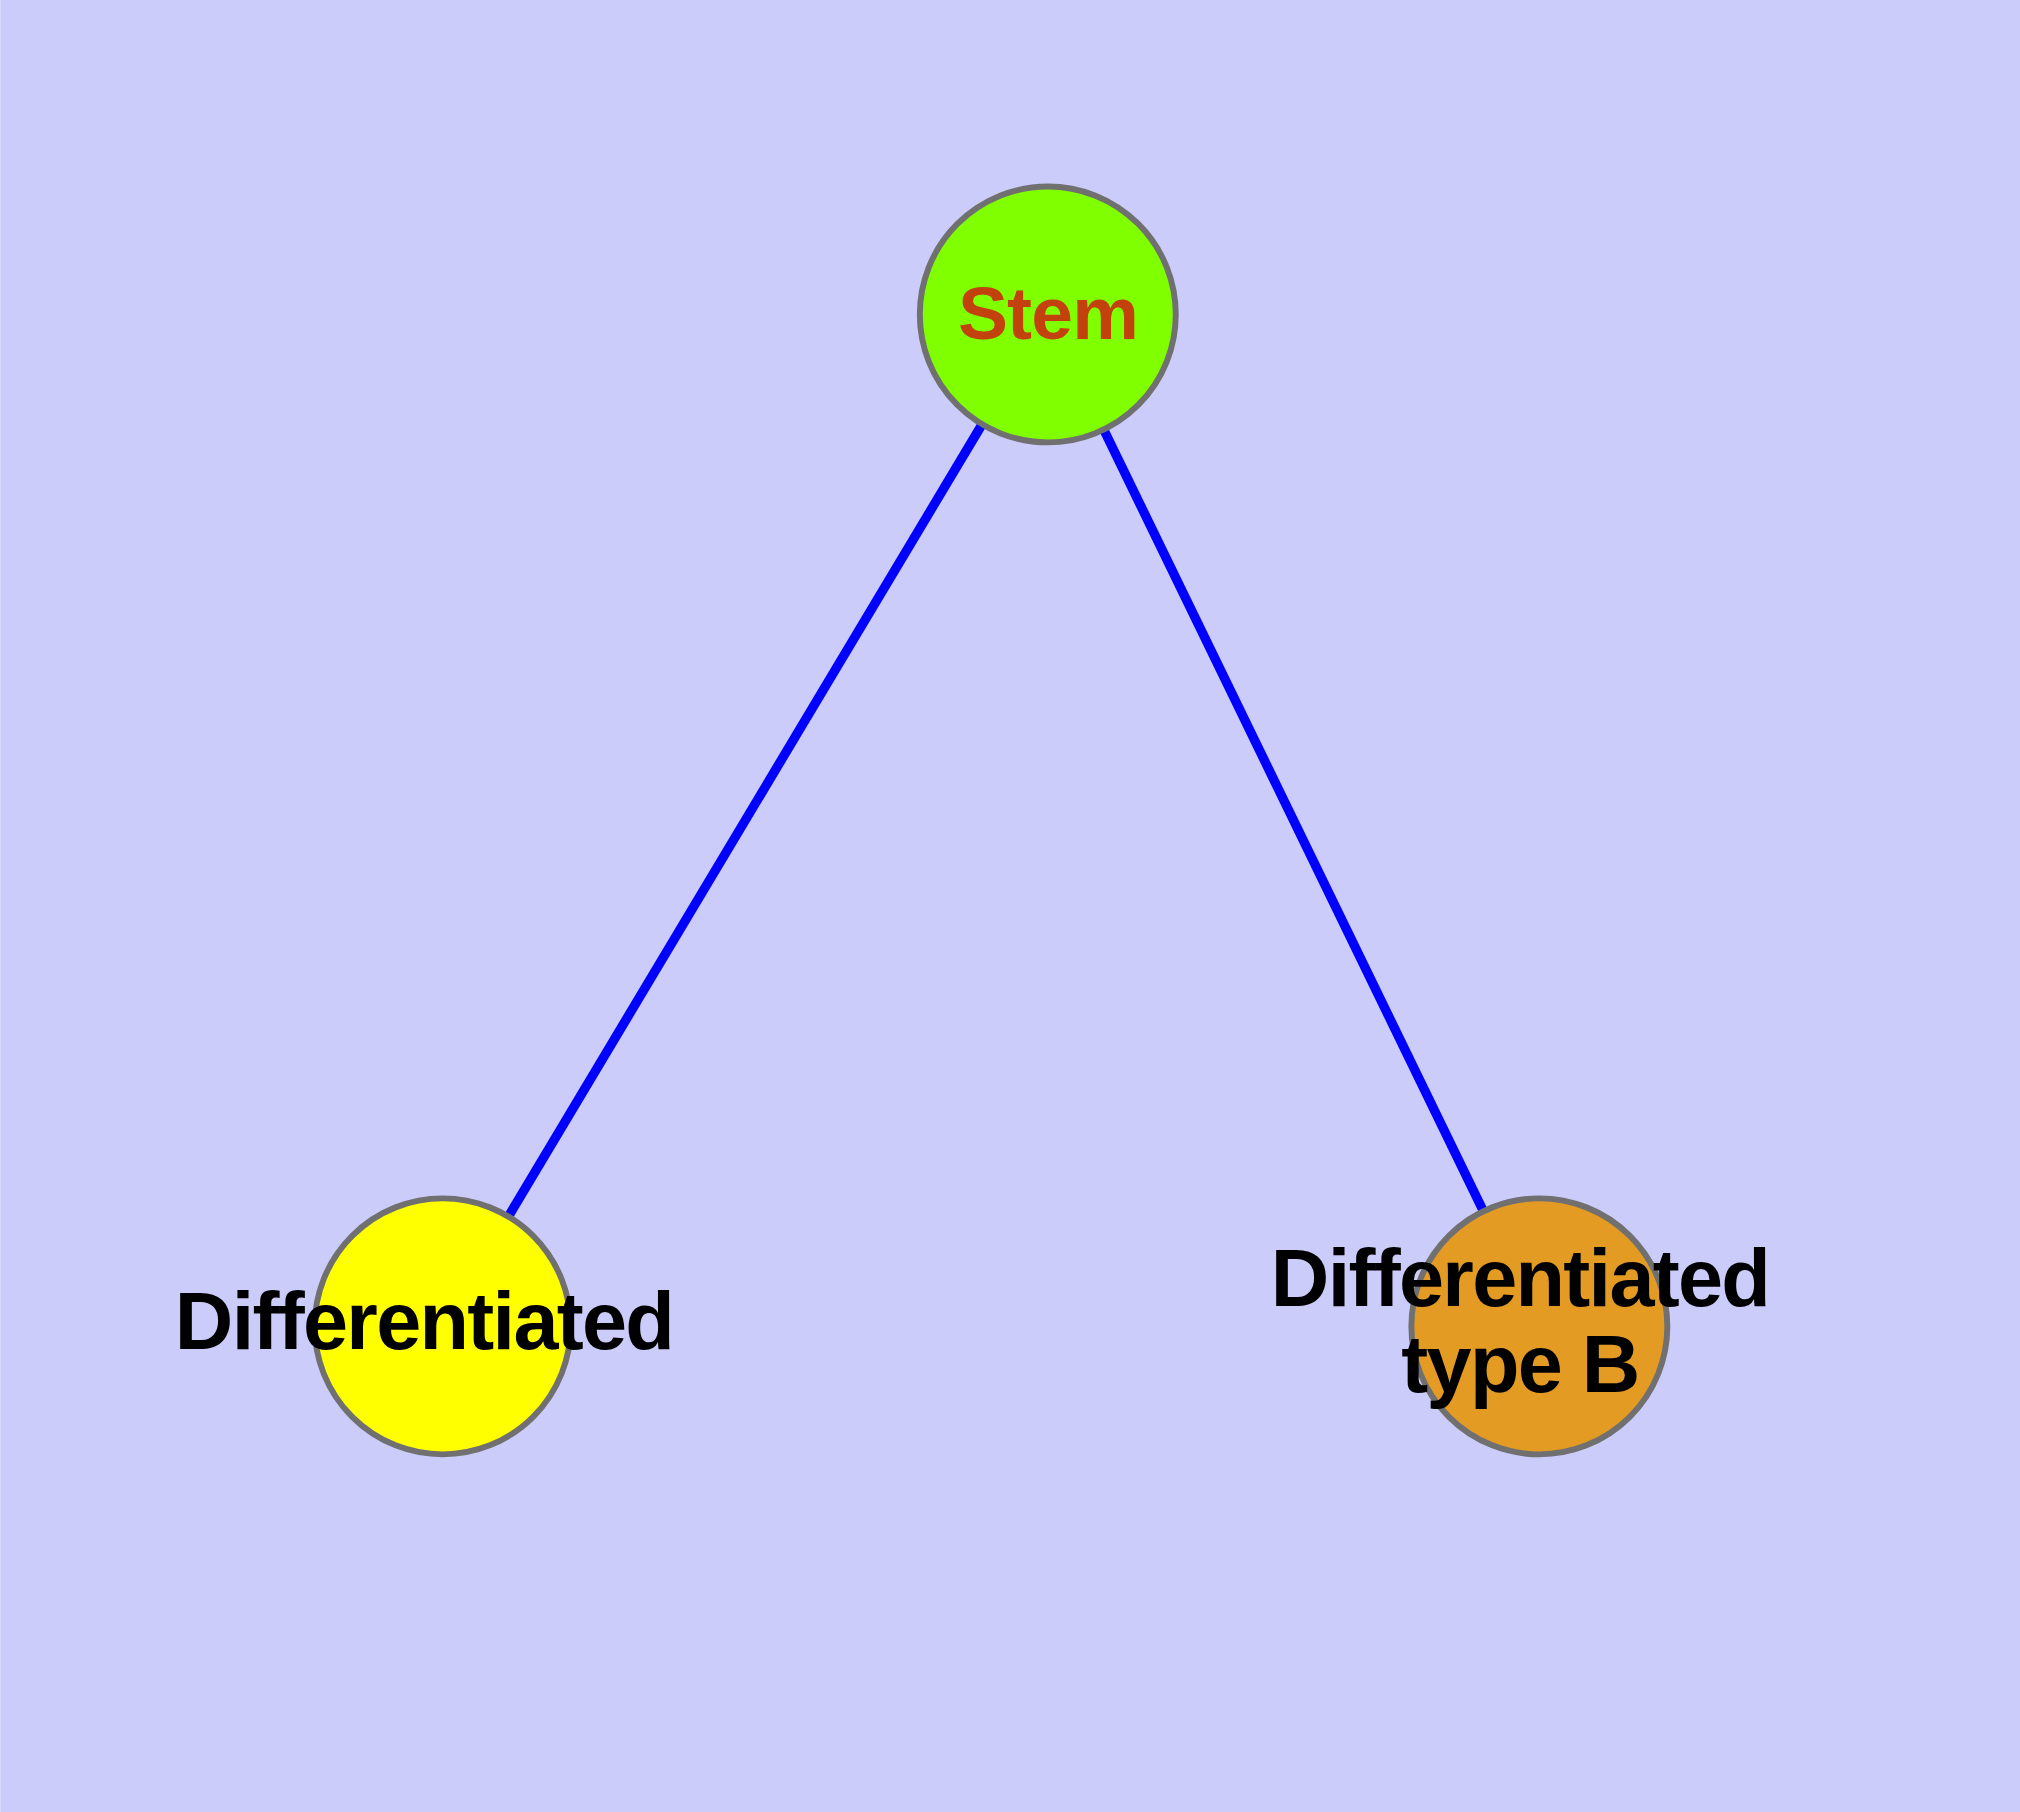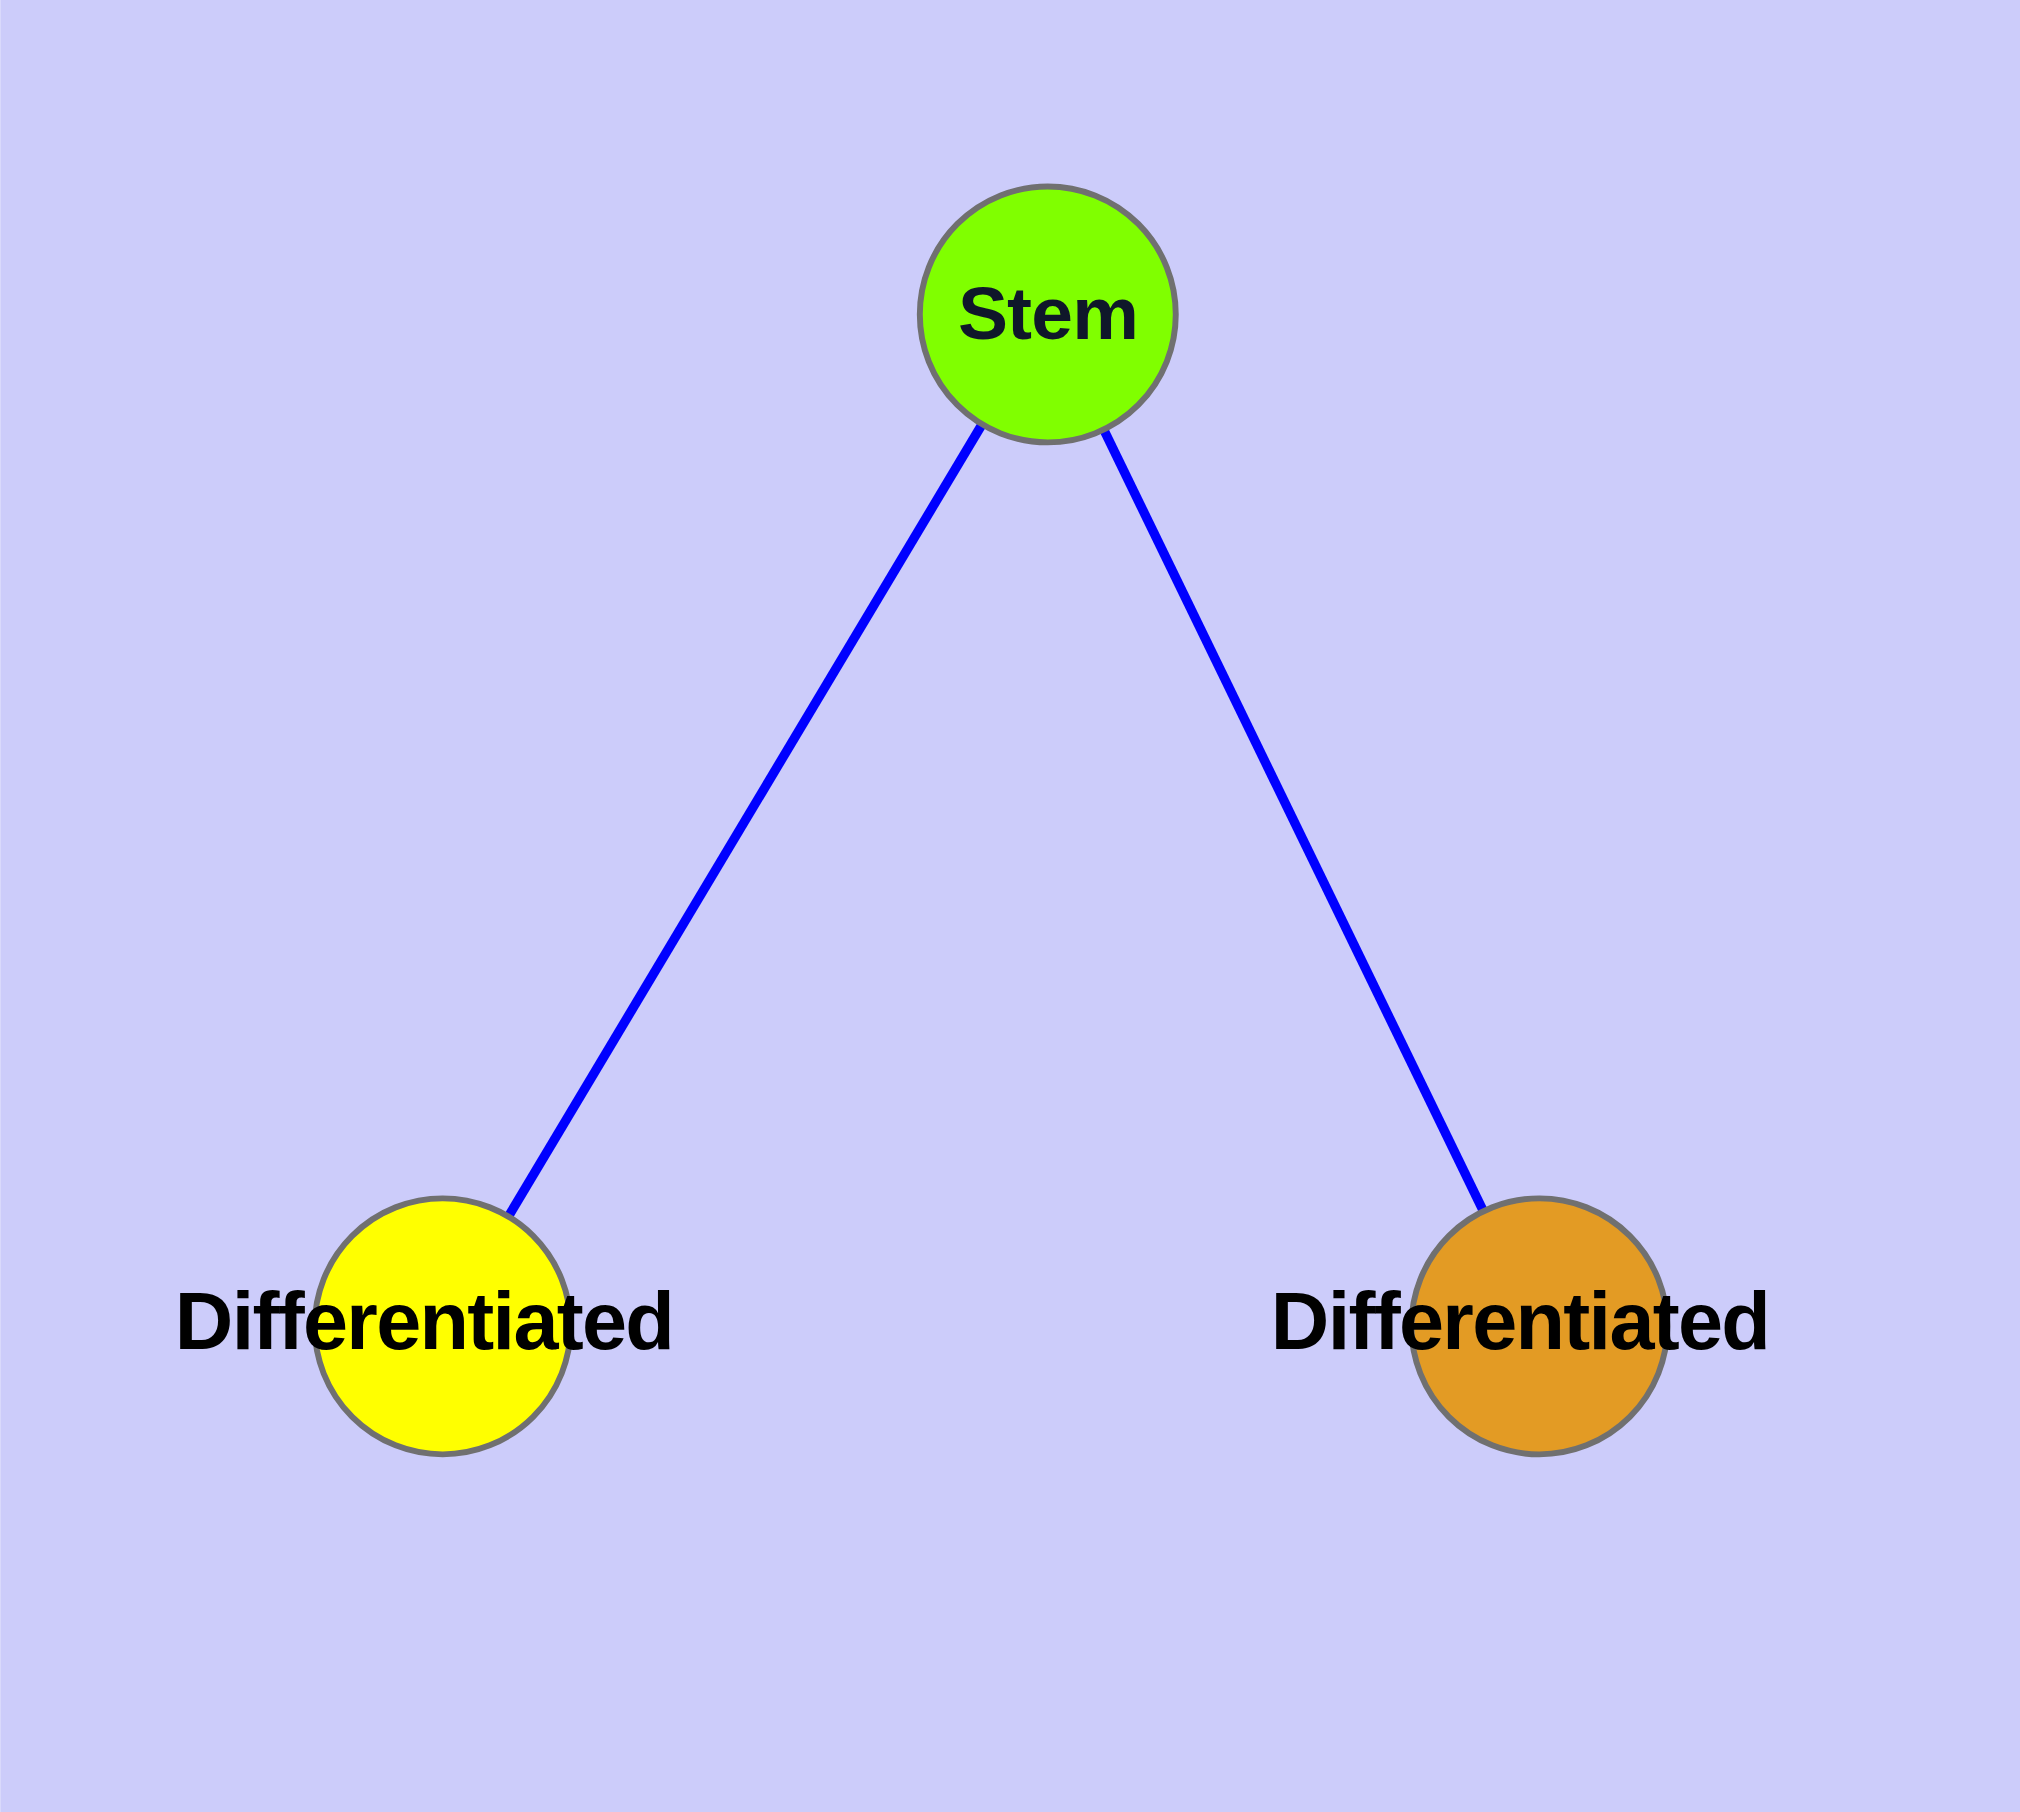--- a/index.html
+++ b/index.html
@@ -67,26 +67,27 @@
       <line id="edge-stem-diff-b" stroke-linecap="butt" x1="1301.9777577906812" y1="506.8231772449541" x2="1750.0222422093188" y2="1429.176822755046" stroke="#0000FF" stroke-width="11"></line>
     </g>
 
     <g id="node-layer">
       <circle id="node-stem" cx="1236" cy="371" r="151" fill="#80FF00" stroke="#707070" stroke-width="7"></circle>
       <circle id="node-diff-a" cx="522" cy="1565" r="151" fill="#FFFF00" stroke="#707070" stroke-width="7"></circle>
       <circle id="node-diff-b" cx="1816" cy="1565" r="151" fill="#E39B24" stroke="#707070" stroke-width="7"></circle>
     </g>
   </svg>
 
-  <div class="node-label" id="label-stem" style="color: #0f172a;">
+  <div class="node-label" id="label-stem" style="color: #c2410c;">
     <span class="label-line">Stem</span>
   </div>
 
   <div class="node-label" id="label-diff-a" style="color: rgb(0, 0, 0);">
     <span class="label-line">Differentiated</span>
   </div>
 
   <div class="node-label" id="label-diff-b" style="color: rgb(0, 0, 0);">
     <span class="label-line">Differentiated</span>
+    <span class="label-line">type B</span>
   </div>
 
 </div>
 
 
 </body></html>

